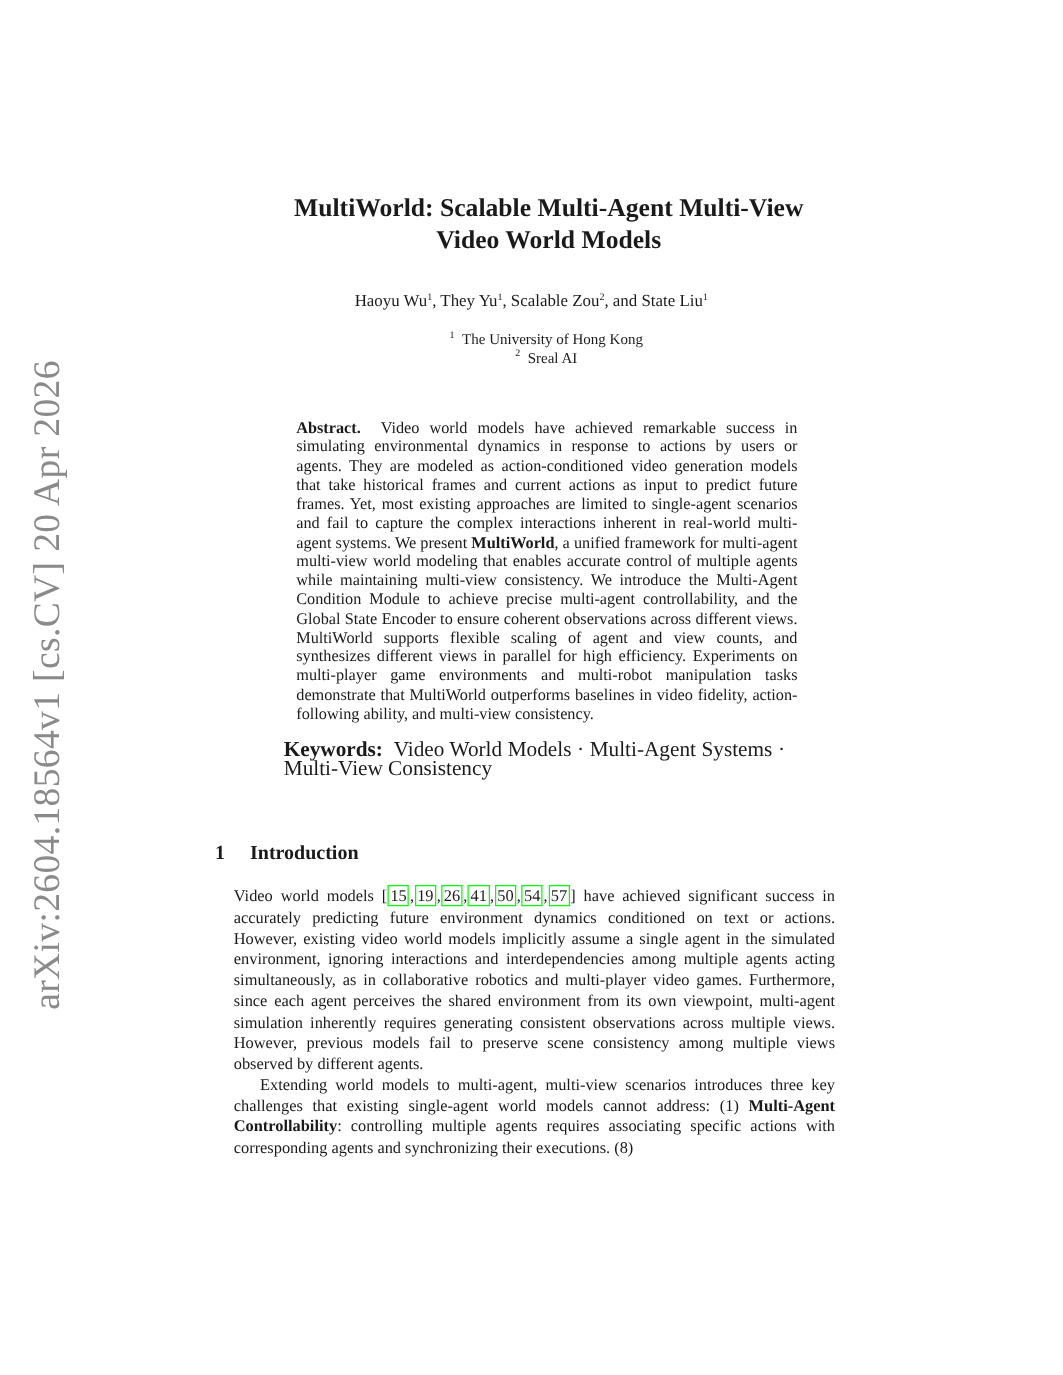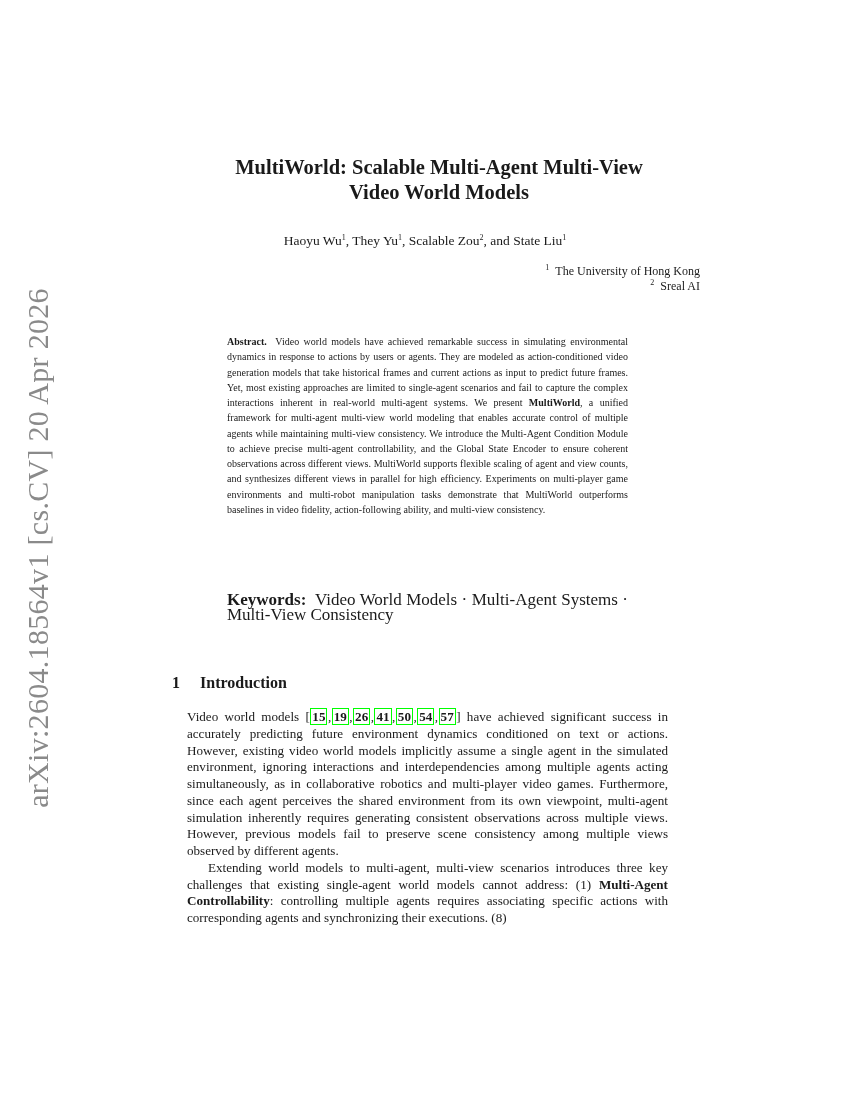--- a/index.html
+++ b/index.html
@@ -5,34 +5,34 @@
   html, body { margin: 0; padding: 0; background: #ffffff; }
   body { width: 850px; height: 1100px; position: relative; overflow: hidden;
          font-family: "Liberation Serif", "DejaVu Serif", serif; color: #1a1a1a; }
   .arxiv-stamp { position: absolute; left: 16px; top: 300px; width: 44px; height: 495px; }
   .arxiv-stamp span { position: absolute; left: 50%; top: 50%;
       transform: translate(-50%, -50%) rotate(-90deg); white-space: nowrap;
       font-size: 30px; color: #8a8a8a; letter-spacing: 0.3px; }
   .title { position: absolute; left: 164px; width: 550px; top: 155px; text-align: center;
       font-weight: bold; font-size: 20.5px; line-height: 25px; }
   .authors { position: absolute; left: 150px; width: 550px; top: 233px; text-align: center; font-size: 13.5px; }
-  .aff { position: absolute; left: 150px; width: 550px; text-align: right; font-size: 12px; }
+  .aff { position: absolute; left: 162px; width: 550px; text-align: center; font-size: 12px; }
   .aff1 { top: 264px; } .aff2 { top: 279px; }
   sup { font-size: 8px; line-height: 0; vertical-align: 5px; }
-  .abstract { position: absolute; left: 227px; width: 401px; top: 334px; font-size: 10px;
+  .abstract { position: absolute; left: 237px; width: 401px; top: 334px; font-size: 13px;
       line-height: 15.25px; text-align: justify; hyphens: manual; }
   .keywords { position: absolute; left: 227px; width: 401px; top: 592px; font-size: 17px;
       line-height: 15.25px; text-align: justify; }
   .section { position: absolute; left: 172px; top: 674px; font-weight: bold; font-size: 16px; }
   .section .num { display: inline-block; width: 28px; }
   .body { position: absolute; left: 187px; width: 481px; top: 709px; font-size: 13.1px;
       line-height: 16.75px; text-align: justify; }
   .body p { margin: 0; }
   .body p.indent { text-indent: 21px; }
-  .cite { border: 1px solid #00ff00; padding: 0 1px; margin: 0 0.5px; font-weight: bold; }
+  .cite { border: 1px solid #00ff00; padding: 0 1px; margin: 0 0.5px; }
   b { font-weight: bold; }
 </style>
 </head>
 <body>
 
 <div class="arxiv-stamp">
   <span>arXiv:2604.18564v1  [cs.CV]  20 Apr 2026</span>
 </div>
 
 <div class="title">

